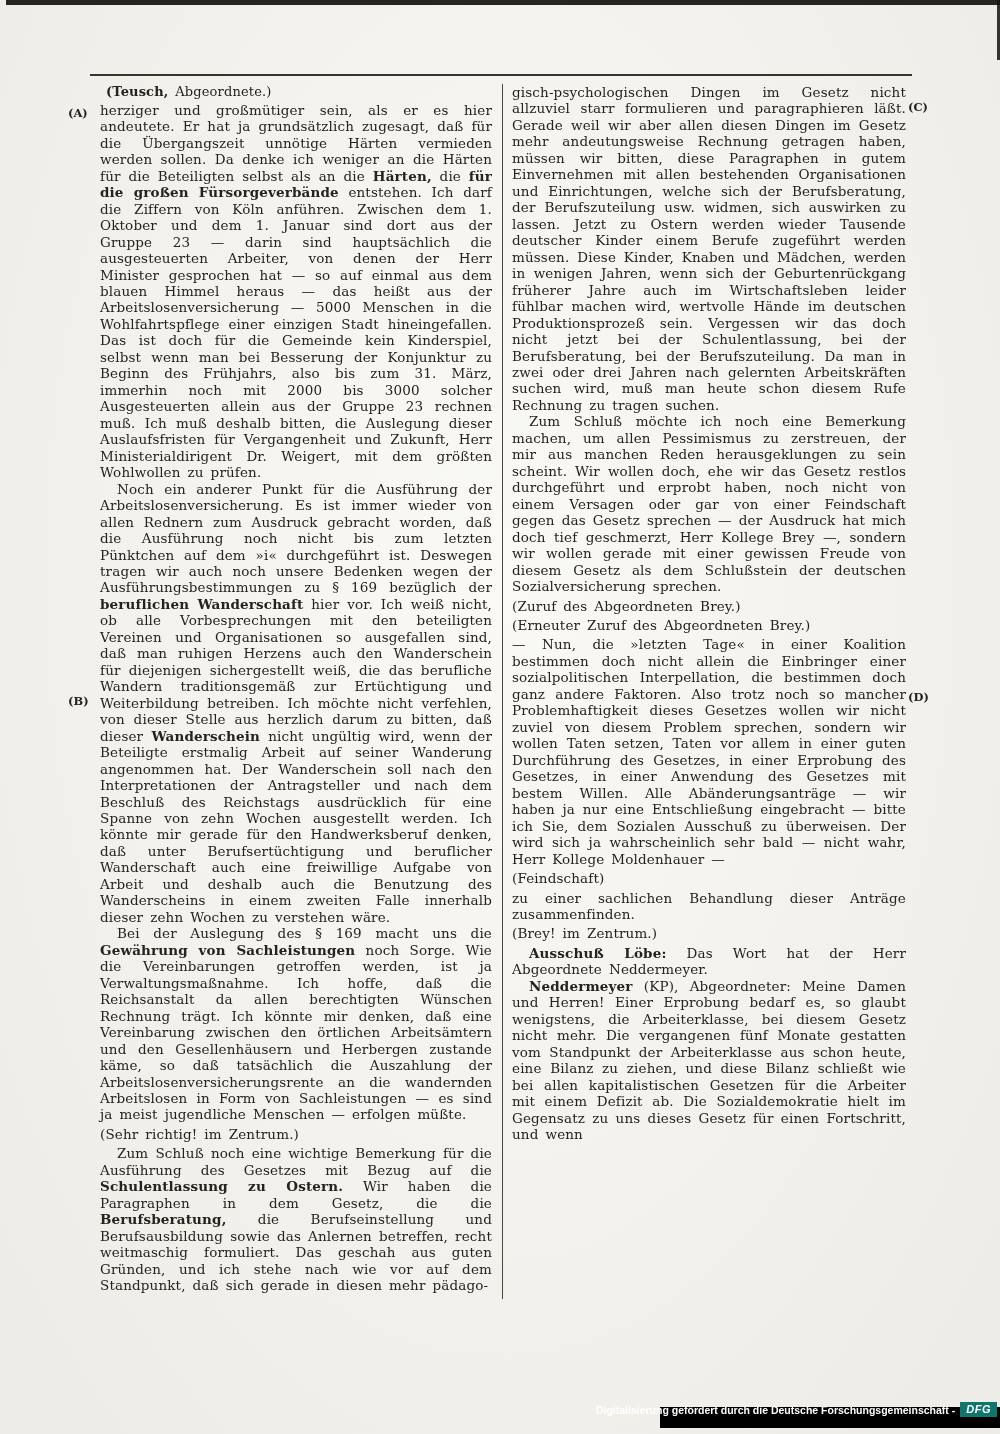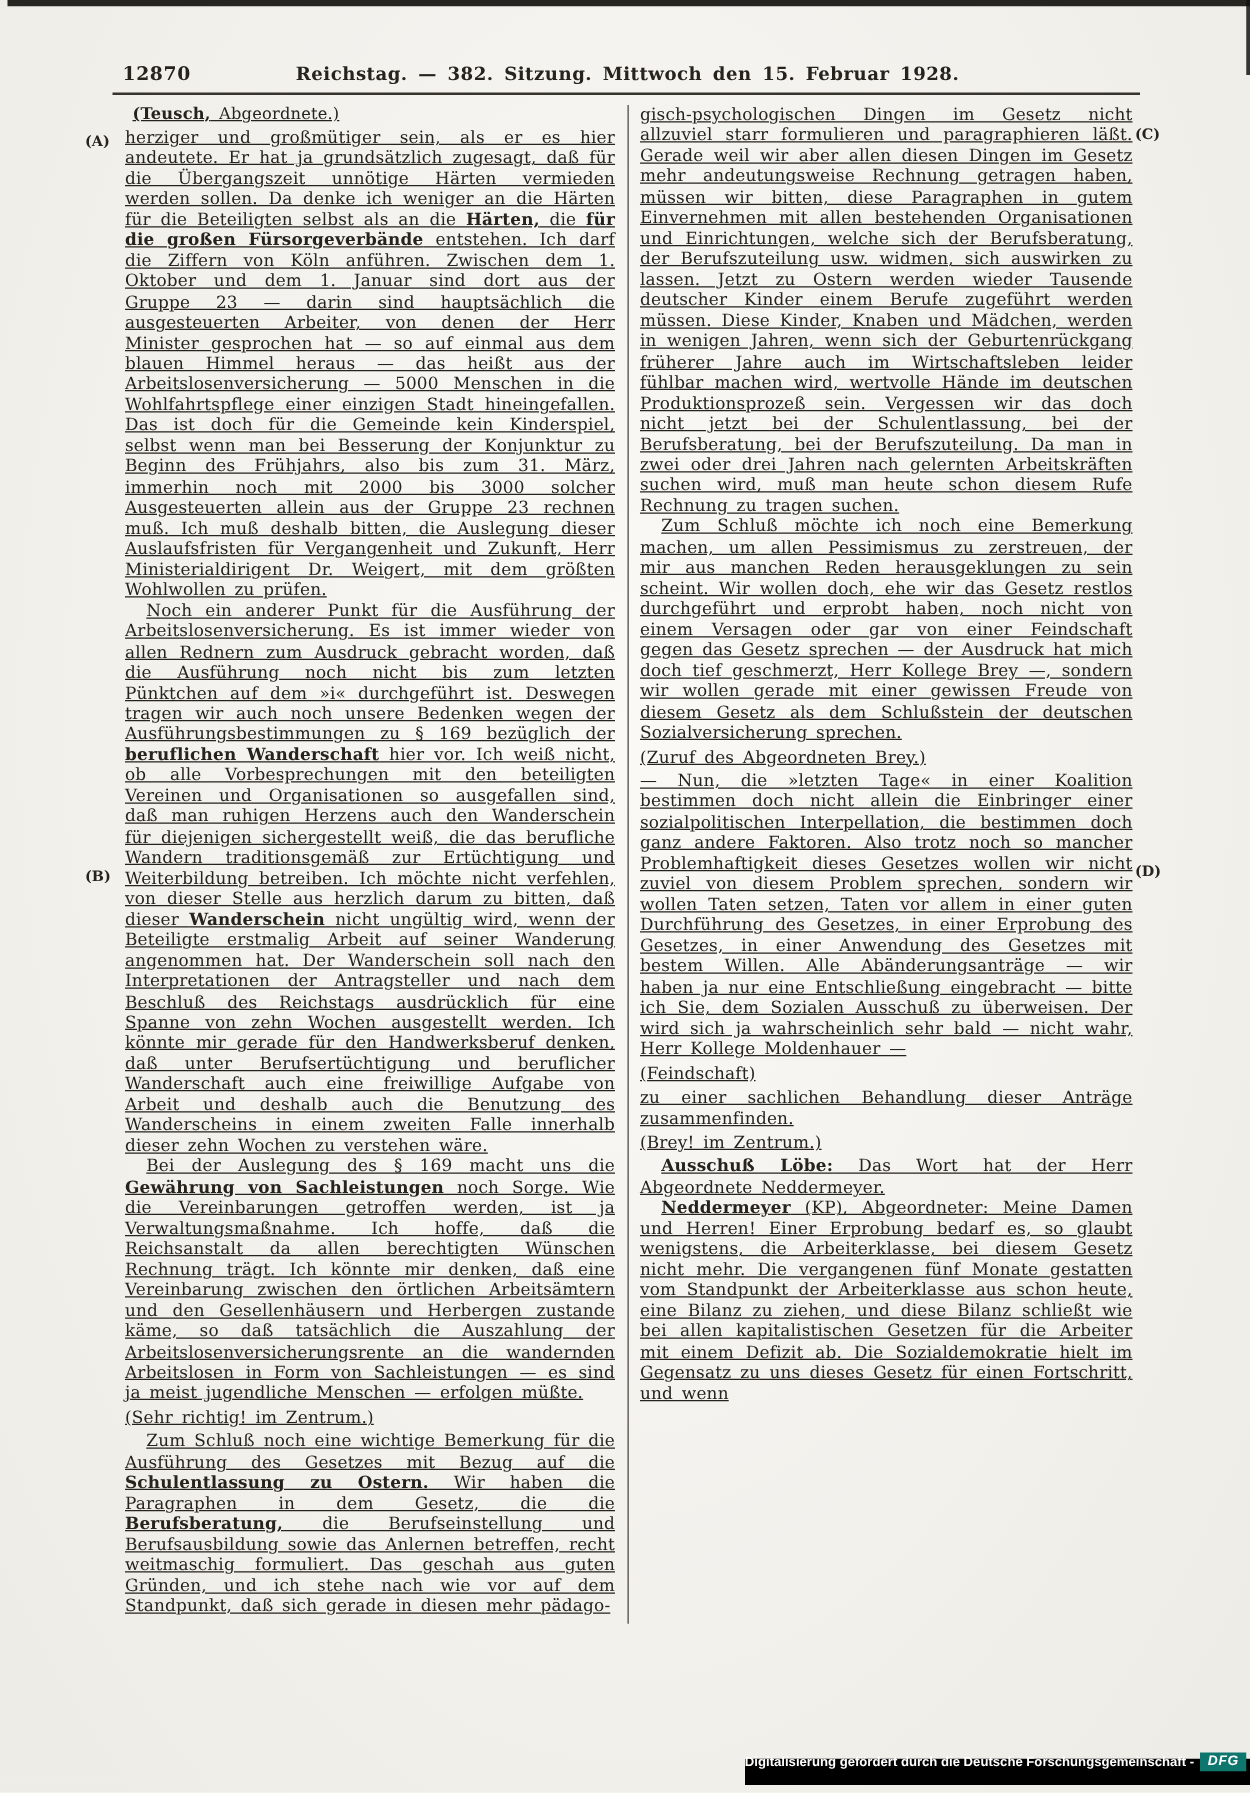--- a/index.html
+++ b/index.html
@@ -59,28 +59,28 @@
     width: 392px;
     font-size: 13.5px; line-height: 1.22;
     text-align: justify;
     letter-spacing: 0.15px; word-spacing: 2.5px;
   }
   .col-right { width: 394px; }
   .divider {
     width: 1px; background: #4a463e;
     margin: 0 9px 0 10px;
   }
-  .para { margin: 0; text-indent: 17px; text-decoration: underline; }
+  .para { margin: 0; text-indent: 17px; }
   .para.first { text-indent: 0; }
   .para.stage { text-indent: 0; margin: 3px 0; }
   .para.speaker { text-indent: 6px; text-align: left; margin-bottom: 2px; font-size: 13px; }
   .para strong { font-weight: 700; }
   .footer-bar {
     position: absolute; right: 0; bottom: 6px;
-    width: 404px; height: 21px;
+    width: 340px; height: 21px;
     background: #000;
     display: flex; align-items: center; justify-content: flex-end;
     padding: 0 3px 16px 8px;
     font-family: "Liberation Sans", "DejaVu Sans", sans-serif;
   }
   .footer-text {
     color: #ffffff; font-size: 10.5px; font-weight: 700;
     white-space: nowrap;
   }
   .dfg-logo {
@@ -93,24 +93,20 @@
   }
 </style>
 </head>
 <body>
 
 <div class="page">
 
   <div class="scan-edge-top"></div>
   <div class="scan-edge-right"></div>
 
-  <div class="header">
-    <span class="pagenum">12870</span>
-    <span class="title">Reichstag. — 382. Sitzung.   Mittwoch den 15. Februar 1928.</span>
-  </div>
   <div class="header-rule"></div>
 
   <div class="margin-marker marker-a">(A)</div>
   <div class="margin-marker marker-b">(B)</div>
   <div class="margin-marker marker-c">(C)</div>
   <div class="margin-marker marker-d">(D)</div>
 
   <div class="columns">
     <div class="col col-left">
         <p class="para speaker first"><strong>(Teusch,</strong> Abgeordnete.)</p>
@@ -118,20 +114,21 @@
         <p class="para">Noch ein anderer Punkt für die Ausführung der Arbeitslosenversicherung. Es ist immer wieder von allen Rednern zum Ausdruck gebracht worden, daß die Ausführung noch nicht bis zum letzten Pünktchen auf dem »i« durchgeführt ist. Deswegen tragen wir auch noch unsere Bedenken wegen der Ausführungsbestimmungen zu § 169 bezüglich der <strong>beruflichen Wanderschaft</strong> hier vor. Ich weiß nicht, ob alle Vorbesprechungen mit den beteiligten Vereinen und Organisationen so ausgefallen sind, daß man ruhigen Herzens auch den Wanderschein für diejenigen sichergestellt weiß, die das berufliche Wandern traditionsgemäß zur Ertüchtigung und Weiterbildung betreiben. Ich möchte nicht verfehlen, von dieser Stelle aus herzlich darum zu bitten, daß dieser <strong>Wanderschein</strong> nicht ungültig wird, wenn der Beteiligte erstmalig Arbeit auf seiner Wanderung angenommen hat. Der Wanderschein soll nach den Interpretationen der Antragsteller und nach dem Beschluß des Reichstags ausdrücklich für eine Spanne von zehn Wochen ausgestellt werden. Ich könnte mir gerade für den Handwerksberuf denken, daß unter Berufsertüchtigung und beruflicher Wanderschaft auch eine freiwillige Aufgabe von Arbeit und deshalb auch die Benutzung des Wanderscheins in einem zweiten Falle innerhalb dieser zehn Wochen zu verstehen wäre.</p>
         <p class="para">Bei der Auslegung des § 169 macht uns die <strong>Gewährung von Sachleistungen</strong> noch Sorge. Wie die Vereinbarungen getroffen werden, ist ja Verwaltungsmaßnahme. Ich hoffe, daß die Reichsanstalt da allen berechtigten Wünschen Rechnung trägt. Ich könnte mir denken, daß eine Vereinbarung zwischen den örtlichen Arbeitsämtern und den Gesellenhäusern und Herbergen zustande käme, so daß tatsächlich die Auszahlung der Arbeitslosenversicherungsrente an die wandernden Arbeitslosen in Form von Sachleistungen — es sind ja meist jugendliche Menschen — erfolgen müßte.</p>
         <p class="para stage">(Sehr richtig! im Zentrum.)</p>
         <p class="para">Zum Schluß noch eine wichtige Bemerkung für die Ausführung des Gesetzes mit Bezug auf die <strong>Schulentlassung zu Ostern.</strong> Wir haben die Paragraphen in dem Gesetz, die die <strong>Berufsberatung,</strong> die Berufseinstellung und Berufsausbildung sowie das Anlernen betreffen, recht weitmaschig formuliert. Das geschah aus guten Gründen, und ich stehe nach wie vor auf dem Standpunkt, daß sich gerade in diesen mehr pädago-</p>
       </div>
     <div class="divider"></div>
     <div class="col col-right">
         <p class="para first">gisch-psychologischen Dingen im Gesetz nicht allzuviel starr formulieren und paragraphieren läßt. Gerade weil wir aber allen diesen Dingen im Gesetz mehr andeutungsweise Rechnung getragen haben, müssen wir bitten, diese Paragraphen in gutem Einvernehmen mit allen bestehenden Organisationen und Einrichtungen, welche sich der Berufsberatung, der Berufszuteilung usw. widmen, sich auswirken zu lassen. Jetzt zu Ostern werden wieder Tausende deutscher Kinder einem Berufe zugeführt werden müssen. Diese Kinder, Knaben und Mädchen, werden in wenigen Jahren, wenn sich der Geburtenrückgang früherer Jahre auch im Wirtschaftsleben leider fühlbar machen wird, wertvolle Hände im deutschen Produktionsprozeß sein. Vergessen wir das doch nicht jetzt bei der Schulentlassung, bei der Berufsberatung, bei der Berufszuteilung. Da man in zwei oder drei Jahren nach gelernten Arbeitskräften suchen wird, muß man heute schon diesem Rufe Rechnung zu tragen suchen.</p>
         <p class="para">Zum Schluß möchte ich noch eine Bemerkung machen, um allen Pessimismus zu zerstreuen, der mir aus manchen Reden herausgeklungen zu sein scheint. Wir wollen doch, ehe wir das Gesetz restlos durchgeführt und erprobt haben, noch nicht von einem Versagen oder gar von einer Feindschaft gegen das Gesetz sprechen — der Ausdruck hat mich doch tief geschmerzt, Herr Kollege Brey —, sondern wir wollen gerade mit einer gewissen Freude von diesem Gesetz als dem Schlußstein der deutschen Sozialversicherung sprechen.</p>
         <p class="para stage">(Zuruf des Abgeordneten Brey.)</p>
+        <p class="para stage">(Erneuter Zuruf des Abgeordneten Brey.)</p>
         <p class="para first">— Nun, die »letzten Tage« in einer Koalition bestimmen doch nicht allein die Einbringer einer sozialpolitischen Interpellation, die bestimmen doch ganz andere Faktoren. Also trotz noch so mancher Problemhaftigkeit dieses Gesetzes wollen wir nicht zuviel von diesem Problem sprechen, sondern wir wollen Taten setzen, Taten vor allem in einer guten Durchführung des Gesetzes, in einer Erprobung des Gesetzes, in einer Anwendung des Gesetzes mit bestem Willen. Alle Abänderungsanträge — wir haben ja nur eine Entschließung eingebracht — bitte ich Sie, dem Sozialen Ausschuß zu überweisen. Der wird sich ja wahrscheinlich sehr bald — nicht wahr, Herr Kollege Moldenhauer —</p>
         <p class="para stage">(Feindschaft)</p>
         <p class="para first">zu einer sachlichen Behandlung dieser Anträge zusammenfinden.</p>
         <p class="para stage">(Brey! im Zentrum.)</p>
         <p class="para"><strong>Ausschuß Löbe:</strong> Das Wort hat der Herr Abgeordnete Neddermeyer.</p>
         <p class="para"><strong>Neddermeyer</strong> (KP), Abgeordneter: Meine Damen und Herren! Einer Erprobung bedarf es, so glaubt wenigstens, die Arbeiterklasse, bei diesem Gesetz nicht mehr. Die vergangenen fünf Monate gestatten vom Standpunkt der Arbeiterklasse aus schon heute, eine Bilanz zu ziehen, und diese Bilanz schließt wie bei allen kapitalistischen Gesetzen für die Arbeiter mit einem Defizit ab. Die Sozialdemokratie hielt im Gegensatz zu uns dieses Gesetz für einen Fortschritt, und wenn</p>
       </div>
   </div>
 
   <div class="footer-bar">

